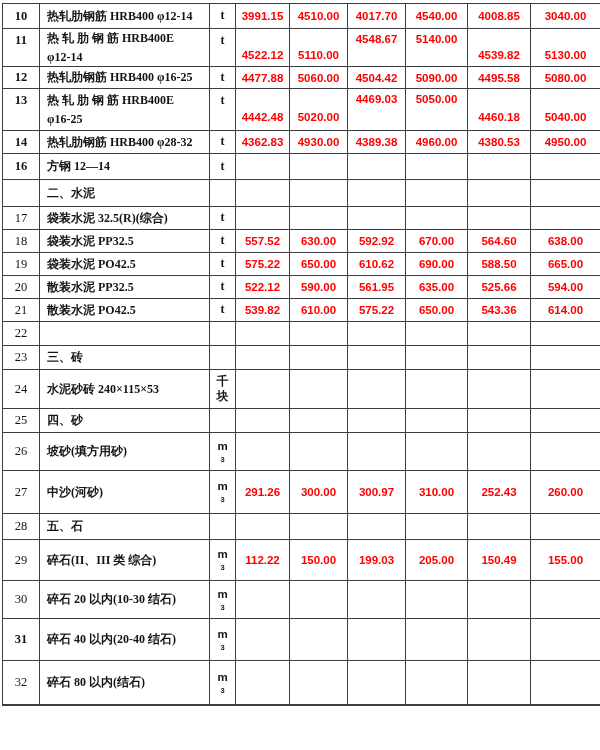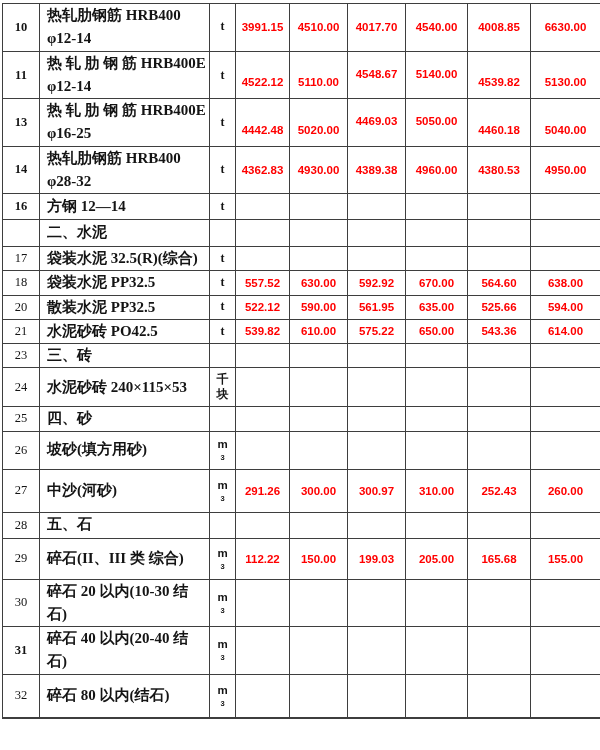--- a/index.html
+++ b/index.html
@@ -29,21 +29,21 @@
     font-family:"Liberation Serif","DejaVu Serif",serif;
     font-size:12.5px;
   }
   td.c-no.bold{font-weight:bold;margin-left:36px;}
   td.c-name{
     text-align:left;
     padding-left:7px;
     padding-right:2px;
     font-family:"Liberation Serif","DejaVu Serif",serif;
     font-weight:bold;
-    font-size:15px;
+    font-size:12px;
     white-space:pre-line;
     line-height:1.55;
   }
   td.c-unit{
     text-align:center;
     font-family:"Liberation Serif","DejaVu Serif",serif;
     font-weight:bold;
     font-size:12px;
     line-height:1.3;
   }
@@ -58,21 +58,21 @@
     margin-top:1px;
   }
   td.c-val{
     text-align:center;
     font-family:"Liberation Sans","DejaVu Sans",sans-serif;
     font-weight:bold;
     font-size:11.5px;
     color:var(--val-c);
   }
   
-  td.vtop{vertical-align:top;padding-top:16px;}
+  td.vtop{vertical-align:top;padding-top:4px;}
   td.vlow{vertical-align:middle;padding-top:15px;}
 </style>
 </head>
 <body>
 
 <div class="sheet">
   <table class="price-table">
     <colgroup>
         <col style="width: 37px;">
         <col style="width: 170px;">
@@ -89,36 +89,49 @@
           <td class="c-no bold">10</td>
           <td class="c-name">热轧肋钢筋 HRB400 φ12-14</td>
           <td class="c-unit">
             <span>t</span>
           </td>
           <td class="c-val">3991.15</td>
           <td class="c-val">4510.00</td>
           <td class="c-val">4017.70</td>
           <td class="c-val">4540.00</td>
           <td class="c-val">4008.85</td>
-          <td class="c-val">6630.00</td>
+          <td class="c-val">3040.00</td>
         </tr>
         <tr style="height: 38px;">
           <td class="c-no bold vtop">11</td>
           <td class="c-name">热 轧 肋 钢 筋  HRB400E
 φ12-14</td>
           <td class="c-unit vtop">
             <span>t</span>
           </td>
           <td class="c-val vlow">4522.12</td>
           <td class="c-val vlow">5110.00</td>
           <td class="c-val vtop">4548.67</td>
           <td class="c-val vtop">5140.00</td>
           <td class="c-val vlow">4539.82</td>
           <td class="c-val vlow">5130.00</td>
         </tr>
+        <tr style="height: 22px;">
+          <td class="c-no bold">12</td>
+          <td class="c-name">热轧肋钢筋 HRB400 φ16-25</td>
+          <td class="c-unit">
+            <span>t</span>
+          </td>
+          <td class="c-val">4477.88</td>
+          <td class="c-val">5060.00</td>
+          <td class="c-val">4504.42</td>
+          <td class="c-val">5090.00</td>
+          <td class="c-val">4495.58</td>
+          <td class="c-val">5080.00</td>
+        </tr>
         <tr style="height: 42px;">
           <td class="c-no bold vtop">13</td>
           <td class="c-name">热 轧 肋 钢 筋  HRB400E
 φ16-25</td>
           <td class="c-unit vtop">
             <span>t</span>
           </td>
           <td class="c-val vlow">4442.48</td>
           <td class="c-val vlow">5020.00</td>
           <td class="c-val vtop">4469.03</td>
@@ -183,46 +196,70 @@
             <span>t</span>
           </td>
           <td class="c-val">557.52</td>
           <td class="c-val">630.00</td>
           <td class="c-val">592.92</td>
           <td class="c-val">670.00</td>
           <td class="c-val">564.60</td>
           <td class="c-val">638.00</td>
         </tr>
         <tr style="height: 23px;">
+          <td class="c-no">19</td>
+          <td class="c-name">袋装水泥 PO42.5</td>
+          <td class="c-unit">
+            <span>t</span>
+          </td>
+          <td class="c-val">575.22</td>
+          <td class="c-val">650.00</td>
+          <td class="c-val">610.62</td>
+          <td class="c-val">690.00</td>
+          <td class="c-val">588.50</td>
+          <td class="c-val">665.00</td>
+        </tr>
+        <tr style="height: 23px;">
           <td class="c-no">20</td>
           <td class="c-name">散装水泥 PP32.5</td>
           <td class="c-unit">
             <span>t</span>
           </td>
           <td class="c-val">522.12</td>
           <td class="c-val">590.00</td>
           <td class="c-val">561.95</td>
           <td class="c-val">635.00</td>
           <td class="c-val">525.66</td>
           <td class="c-val">594.00</td>
         </tr>
         <tr style="height: 23px; margin-top: 8px;">
           <td class="c-no">21</td>
-          <td class="c-name">水泥砂砖 PO42.5</td>
+          <td class="c-name">散装水泥 PO42.5</td>
           <td class="c-unit">
             <span>t</span>
           </td>
           <td class="c-val">539.82</td>
           <td class="c-val">610.00</td>
           <td class="c-val">575.22</td>
           <td class="c-val">650.00</td>
           <td class="c-val">543.36</td>
           <td class="c-val">614.00</td>
         </tr>
         <tr style="height: 24px;">
+          <td class="c-no">22</td>
+          <td class="c-name"></td>
+          <td class="c-unit"></td>
+          <td class="c-val"></td>
+          <td class="c-val"></td>
+          <td class="c-val"></td>
+          <td class="c-val"></td>
+          <td class="c-val"></td>
+          <td class="c-val"></td>
+        </tr>
+        <tr style="height: 24px;">
           <td class="c-no">23</td>
           <td class="c-name">三、砖</td>
           <td class="c-unit"></td>
           <td class="c-val"></td>
           <td class="c-val"></td>
           <td class="c-val"></td>
           <td class="c-val"></td>
           <td class="c-val"></td>
           <td class="c-val"></td>
         </tr>
@@ -294,21 +331,21 @@
           <td class="c-no">29</td>
           <td class="c-name">碎石(II、III 类 综合)</td>
           <td class="c-unit">
             <span class="u-main-sans">m</span>
             <span class="u-sub">3</span>
           </td>
           <td class="c-val">112.22</td>
           <td class="c-val">150.00</td>
           <td class="c-val">199.03</td>
           <td class="c-val">205.00</td>
-          <td class="c-val">165.68</td>
+          <td class="c-val">150.49</td>
           <td class="c-val">155.00</td>
         </tr>
         <tr style="height: 38px;">
           <td class="c-no">30</td>
           <td class="c-name">碎石 20 以内(10-30 结石)</td>
           <td class="c-unit">
             <span class="u-main-sans">m</span>
             <span class="u-sub">3</span>
           </td>
           <td class="c-val"></td>

